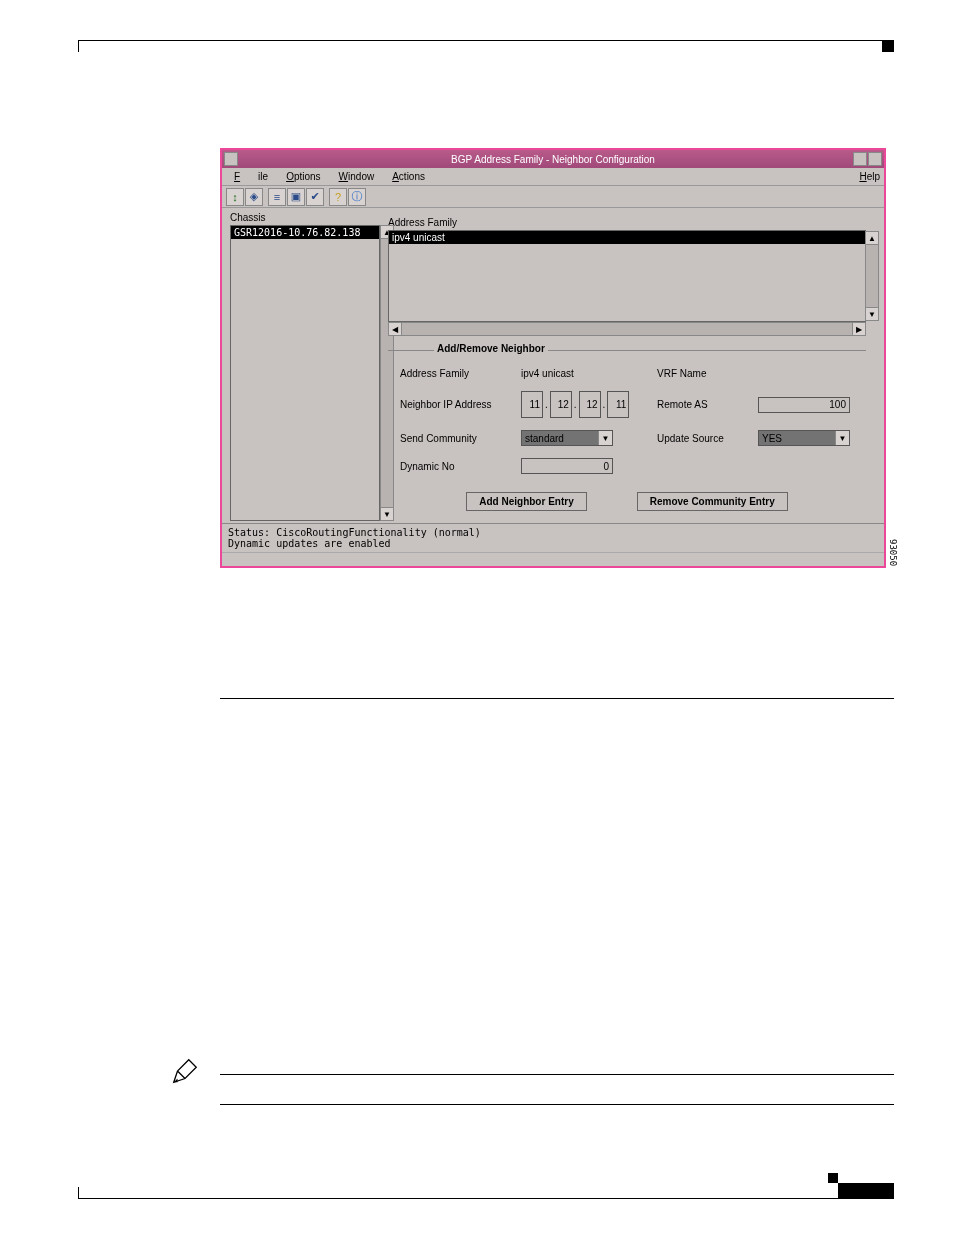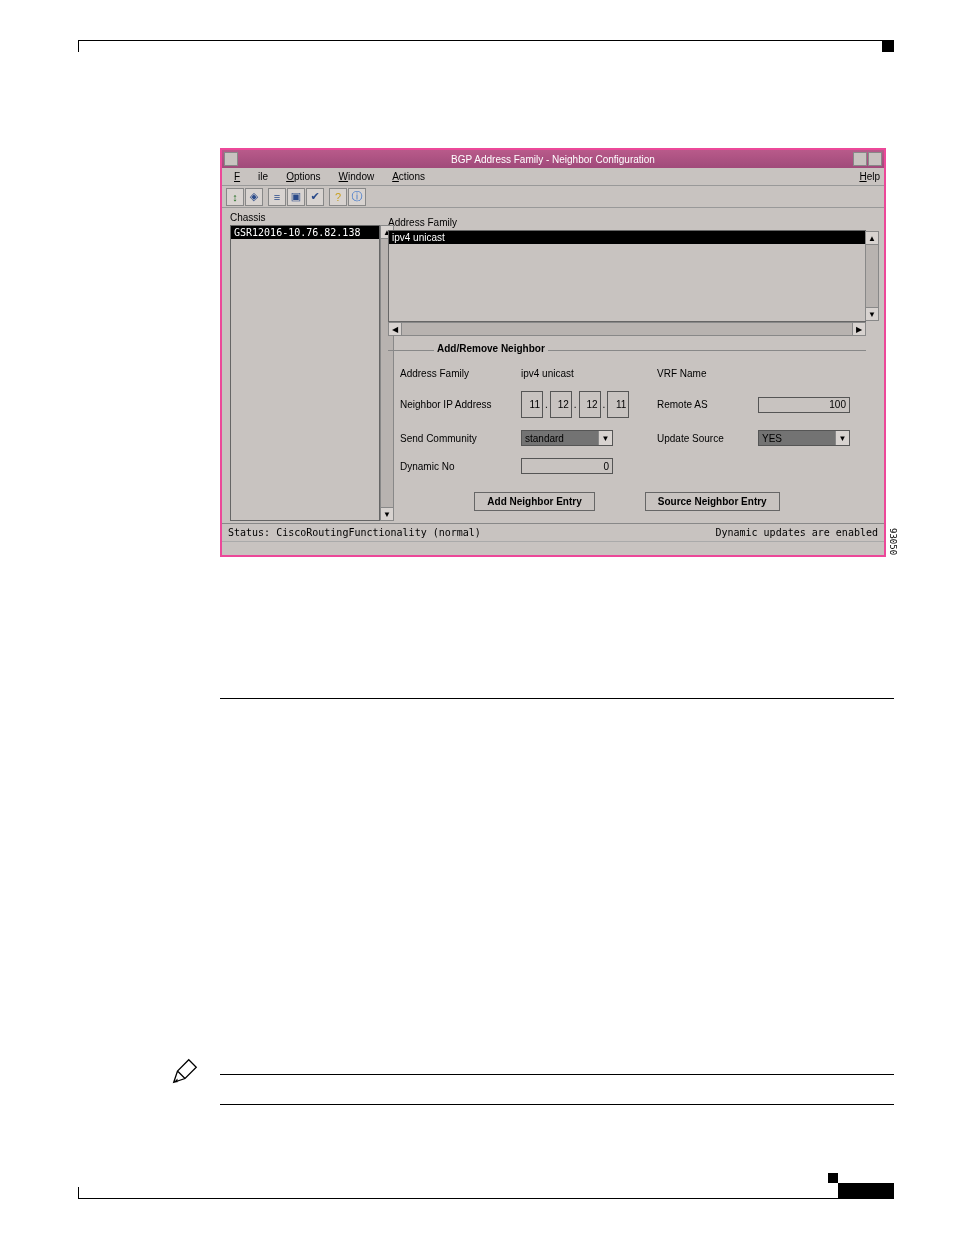--- a/index.html
+++ b/index.html
@@ -48,21 +48,21 @@
   .groupbox .grpline { position: absolute; top: 0; left: 0; right: 0; height: 1px; background: #888; }
   .form-grid { display: grid; grid-template-columns: 105px 120px 85px 100px; column-gap: 16px; row-gap: 12px; align-items: center; font-size: 10px; margin-top: 10px; margin-left: 6px; }
   .ip-boxes { display: flex; align-items: center; gap: 1px; }
   .ip-box { width: 22px; height: 27px; border: 1px solid #555; background: #c8c3c0; text-align: right; padding-right: 2px; font-size: 10px; display:flex;align-items:center;justify-content:flex-end; }
   .ip-dot { padding: 0 1px; }
   .txt-in { height: 16px; border: 1px solid #555; background: #c8c3c0; text-align: right; padding-right: 3px; font-size: 10px; display:flex;align-items:center;justify-content:flex-end; }
   .combo { height: 16px; border: 1px solid #555; background: #737373; display: flex; align-items: center; padding-left: 3px; font-size: 10px; position: relative; }
   .combo .arrow { position: absolute; right: 0; top: 0; bottom: 0; width: 14px; border-left: 1px solid #888; background: #d8d3d0; display:flex;align-items:center;justify-content:center; font-size:8px; }
   .btn-row { display: flex; justify-content: center; gap: 50px; margin-top: 18px; }
   .btn { padding: 3px 12px; border: 1px solid #666; background: #c8c3c0; font-size: 10px; font-weight: bold; }
-  .statusbar { border-top: 1px solid #888; padding: 3px 6px; font-size: 10px; display: flex; justify-content: space-between; font-family: monospace; }
+  .statusbar { border-top: 1px solid #888; padding: 3px 6px; font-size: 10px; display: flex; justify-content: space-between; font-family: monospace; flex-direction: column; }
   .statusbar2 { height: 14px; border-top: 1px solid #aaa; }
   .side-label { position: absolute; right: -14px; bottom: 0; font-size: 9px; font-family: monospace; writing-mode: vertical-rl; }
 
   .hr-full { position: absolute; left: 220px; right: 60px; height: 1px; background: #000; }
   .pencil-icon { position: absolute; left: 170px; width: 30px; height: 30px; }
   .pencil-icon svg { width: 100%; height: 100%; }
 </style>
 </head>
 <body>
 
@@ -166,21 +166,21 @@
           </div>
 
           <div>Dynamic No</div>
           <div class="txt-in" style="width:92px">0</div>
           <div></div>
             <div></div>
         </div>
 
         <div class="btn-row">
           <div class="btn">Add Neighbor Entry</div>
-          <div class="btn">Source Neighbor Entry</div>
+          <div class="btn">Remove Community Entry</div>
         </div>
       </div>
     </div>
   </div>
 
   <div class="statusbar">
     <span>Status: CiscoRoutingFunctionality (normal)</span>
     <span>Dynamic updates are enabled</span>
   </div>
   <div class="statusbar2"></div>

